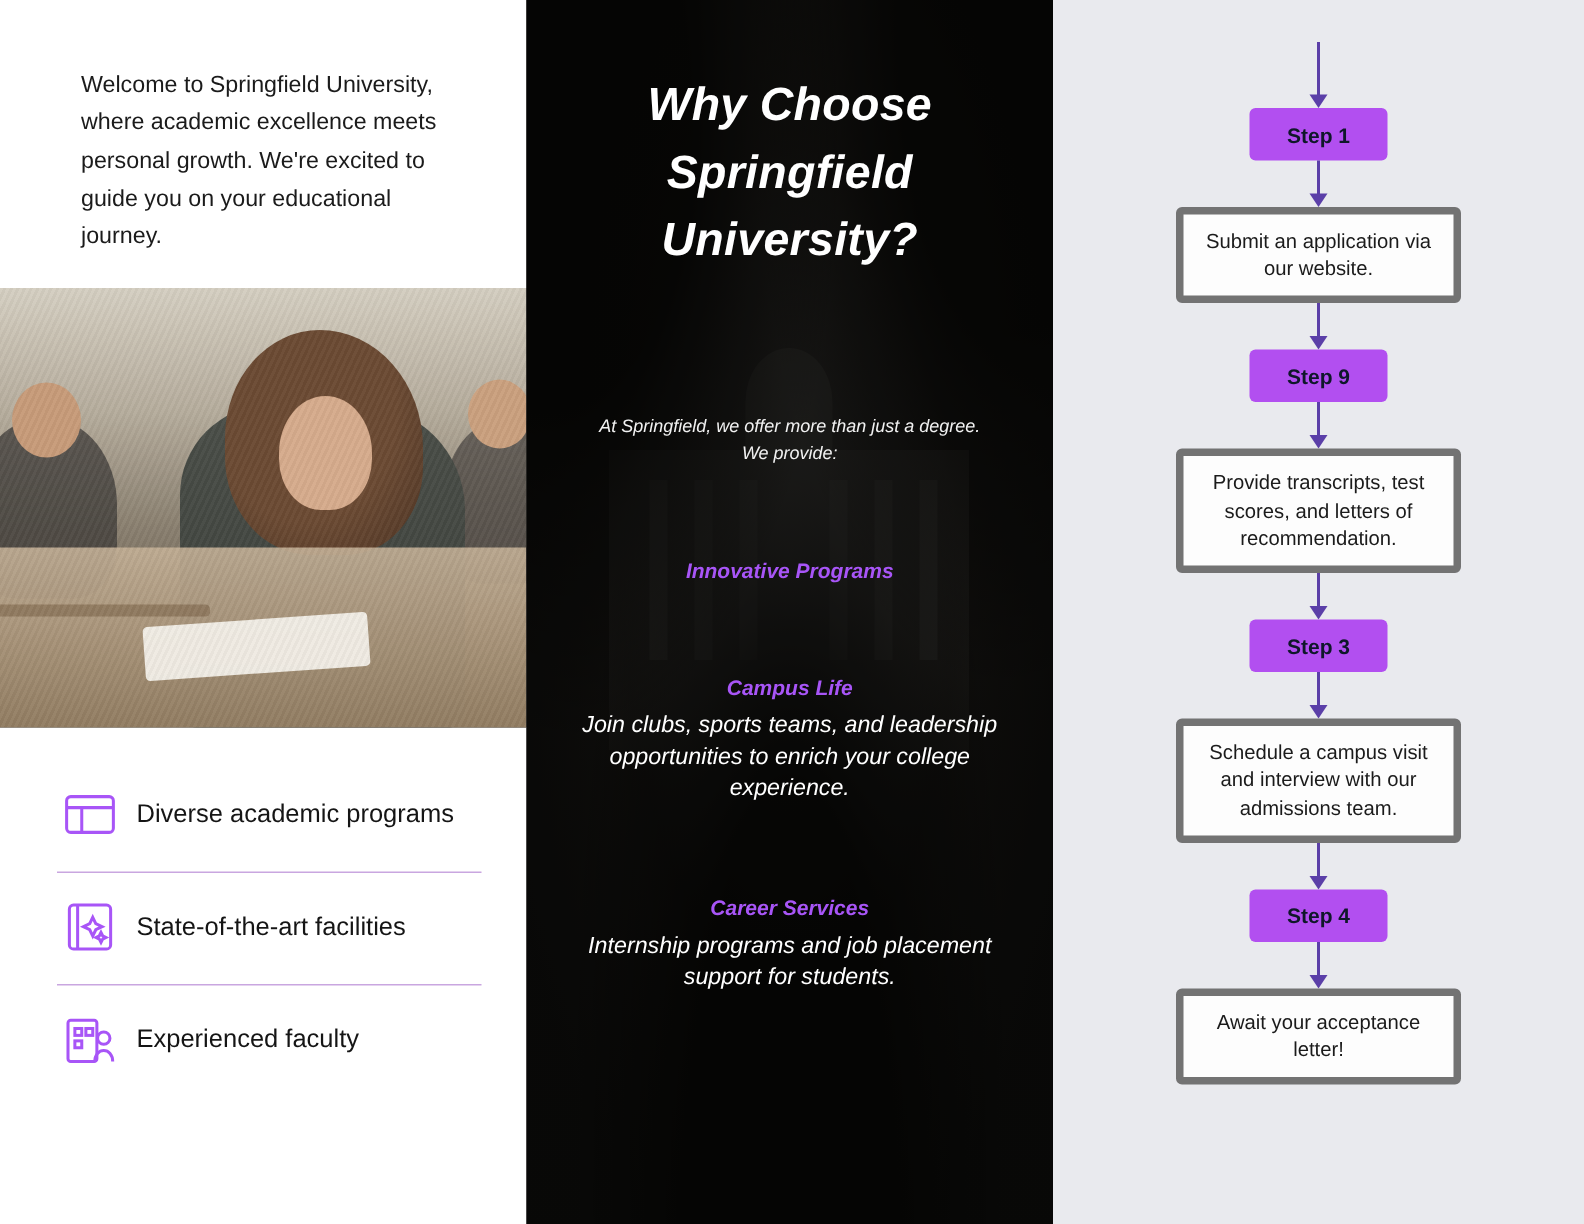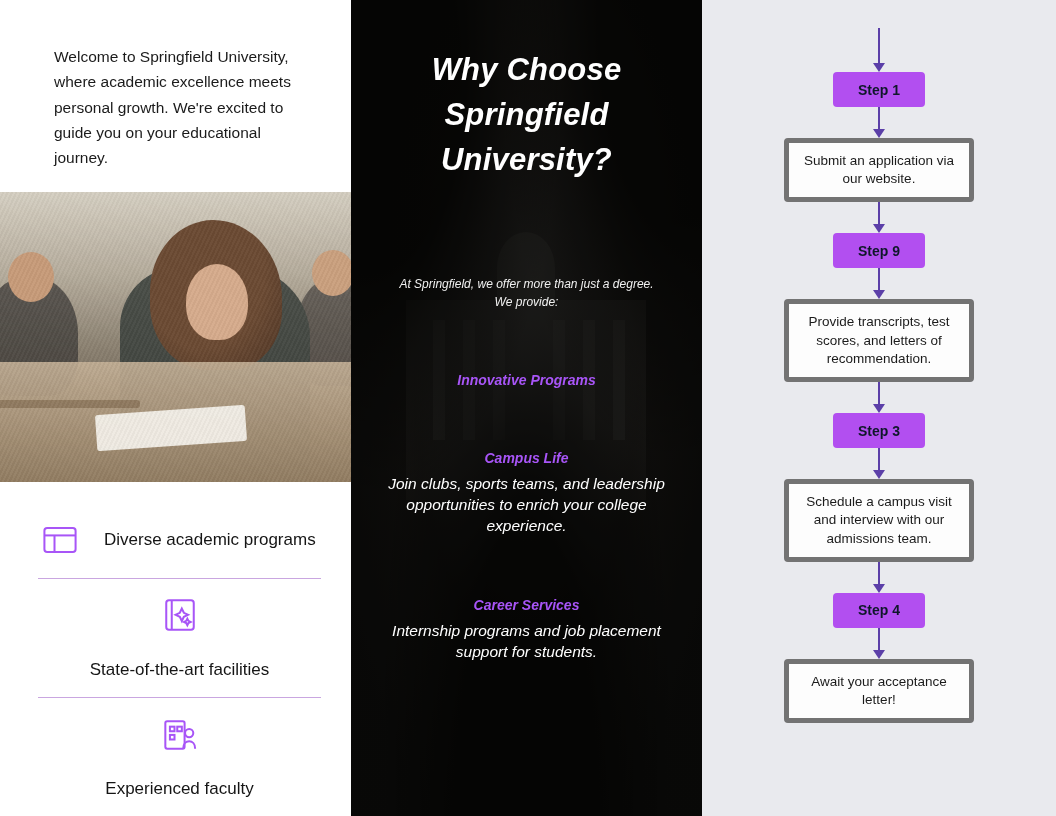--- a/index.html
+++ b/index.html
@@ -62,24 +62,24 @@
     background: rgba(245,242,235,0.92); border-radius: 3px;
     transform: rotate(-4deg);
   }
   .photo .grain {
     position:absolute; inset:0;
     background: repeating-linear-gradient(115deg, rgba(255,255,255,0.03) 0 2px, rgba(0,0,0,0.03) 2px 4px);
   }
 
   .features { padding: 22px 30px 0 38px; flex: 1; }
   .feature {
-    display: flex; align-items: center; gap: 22px;
+    display: flex; align-items: center; gap: 9px;
     padding: 14px 0 16px 0;
   }
-  .feature + .feature { border-top: 1px solid #c9a6e0; flex-direction: column; }
+  .feature + .feature { border-top: 1px solid #c9a6e0; }
   .feature .ficon { width: 44px; height: 44px; flex: 0 0 44px; }
   .feature .flabel {
     font-size: 17px; line-height: 1.3; color: #151515;
   }
 
   
   .col-mid {
     width: 351px; height: 816px; position: relative; overflow: hidden;
     background: #14110f;
   }

